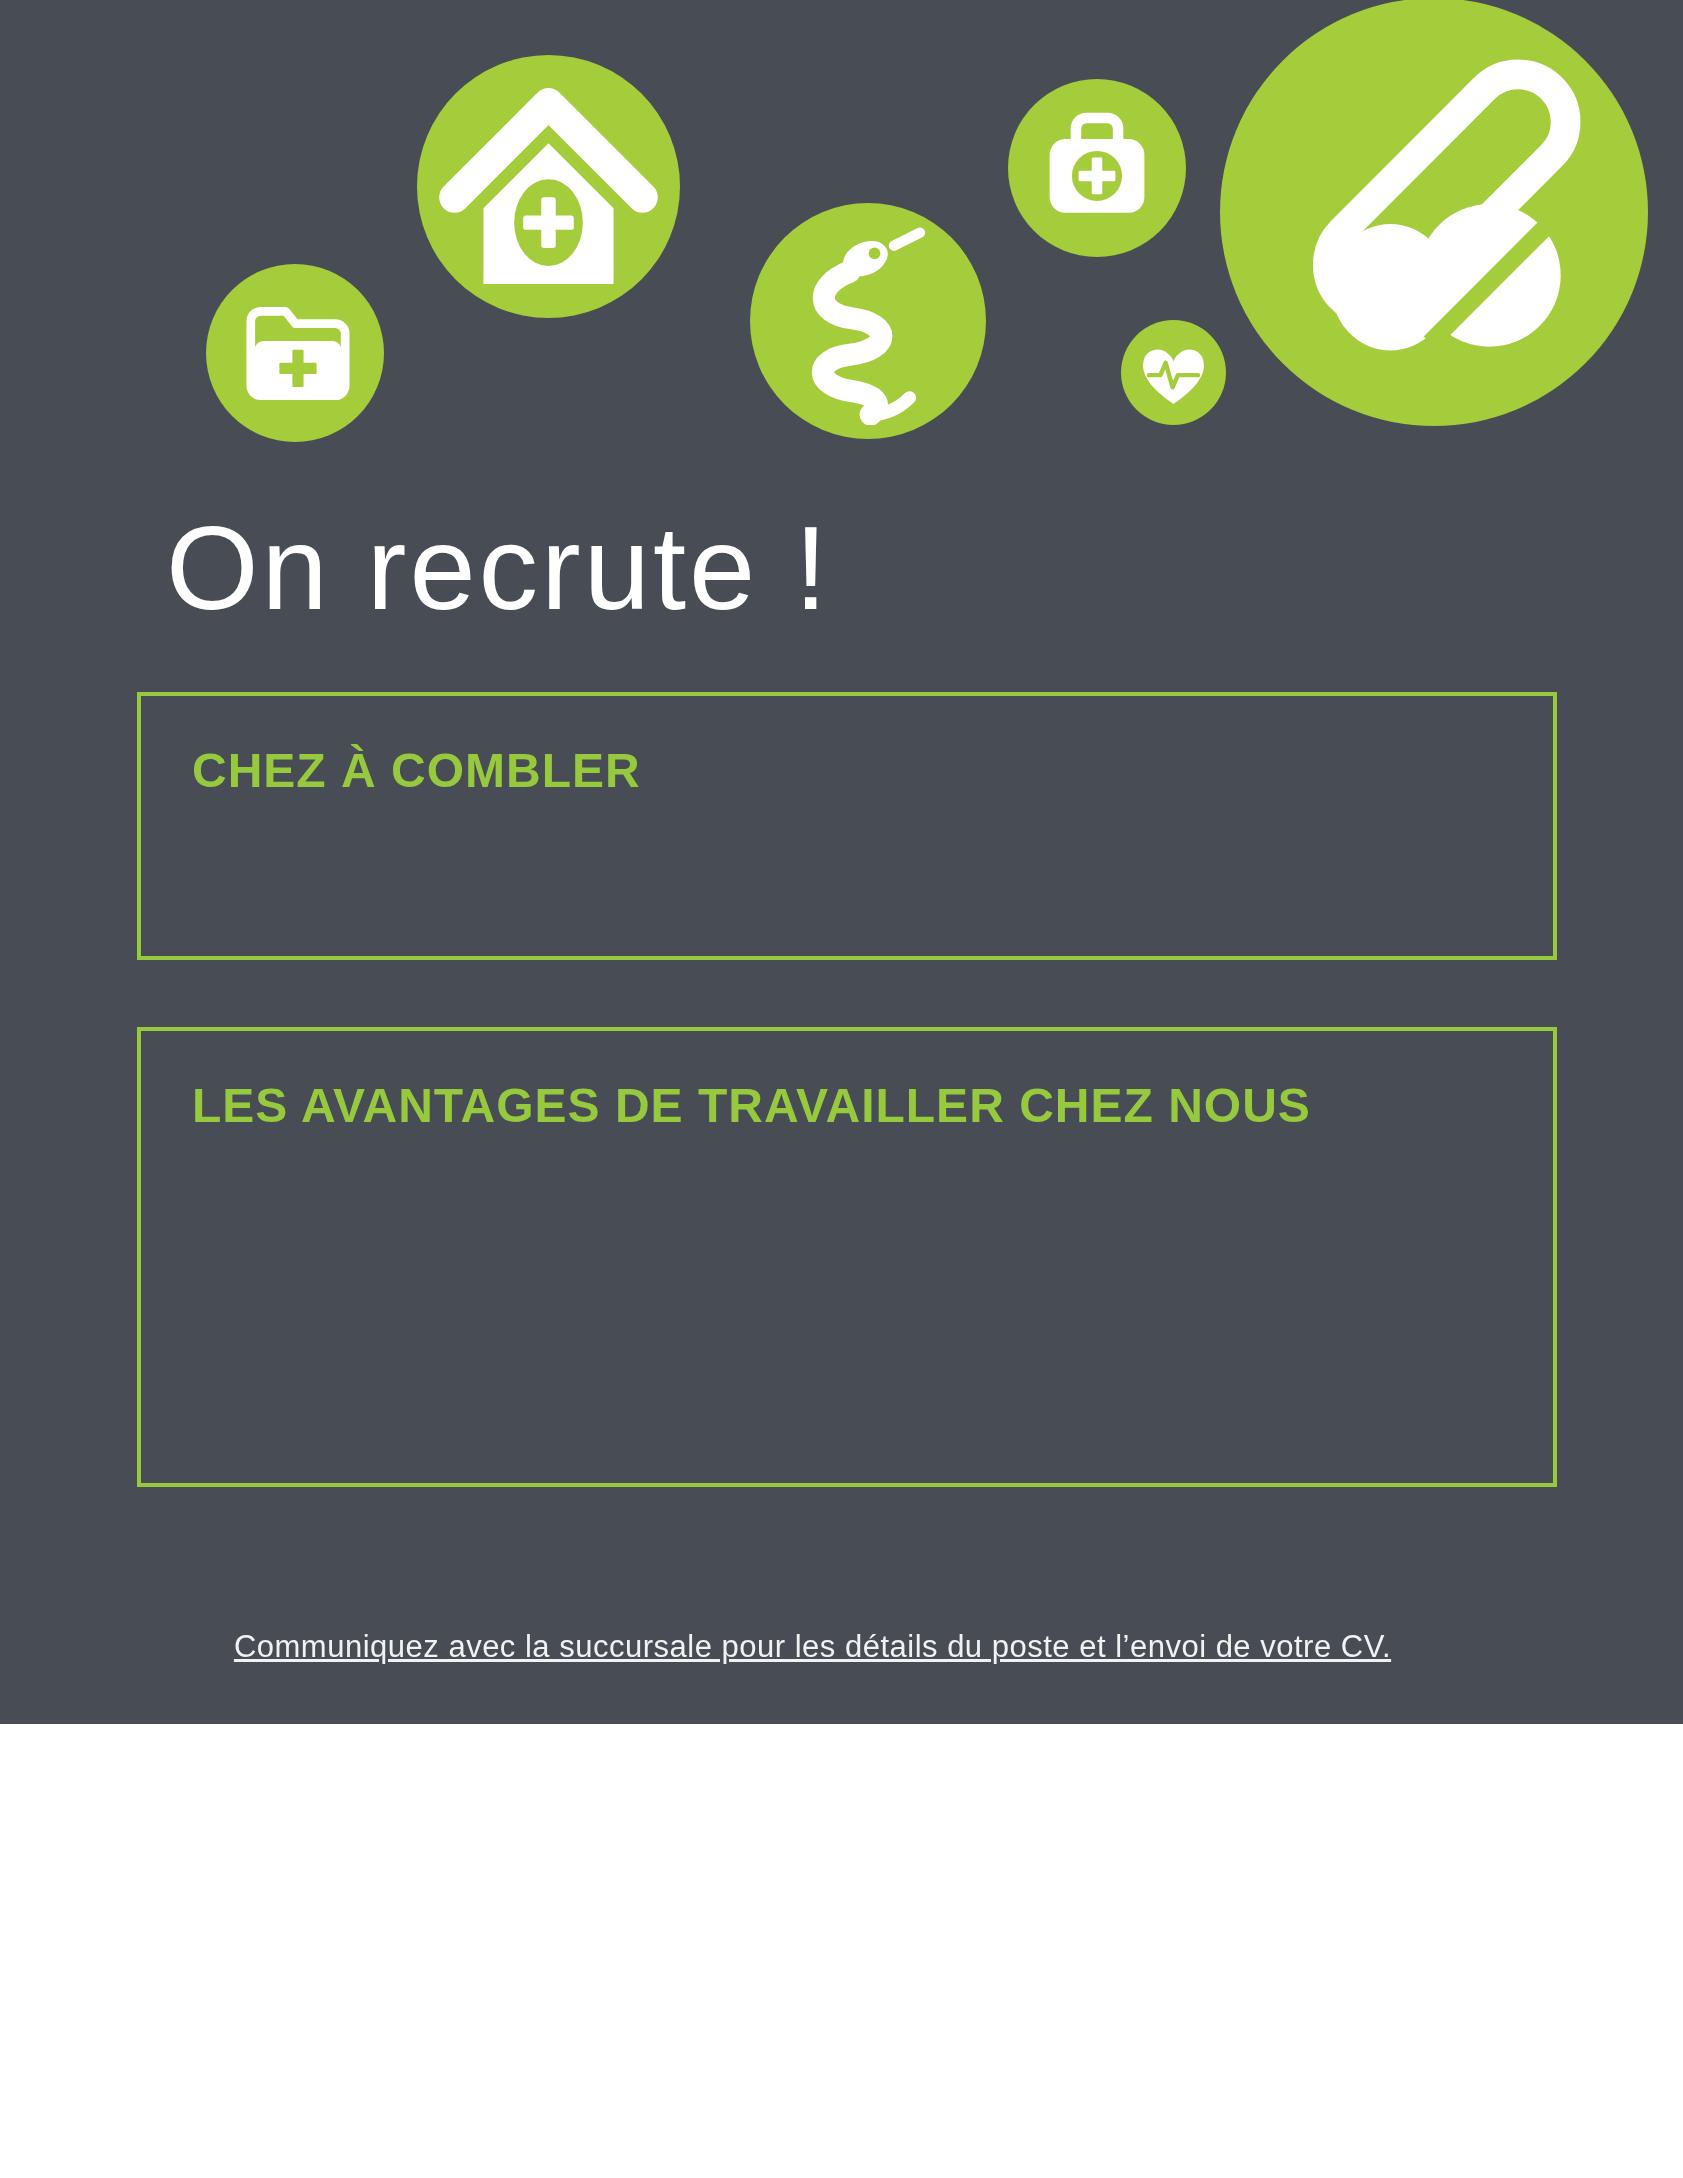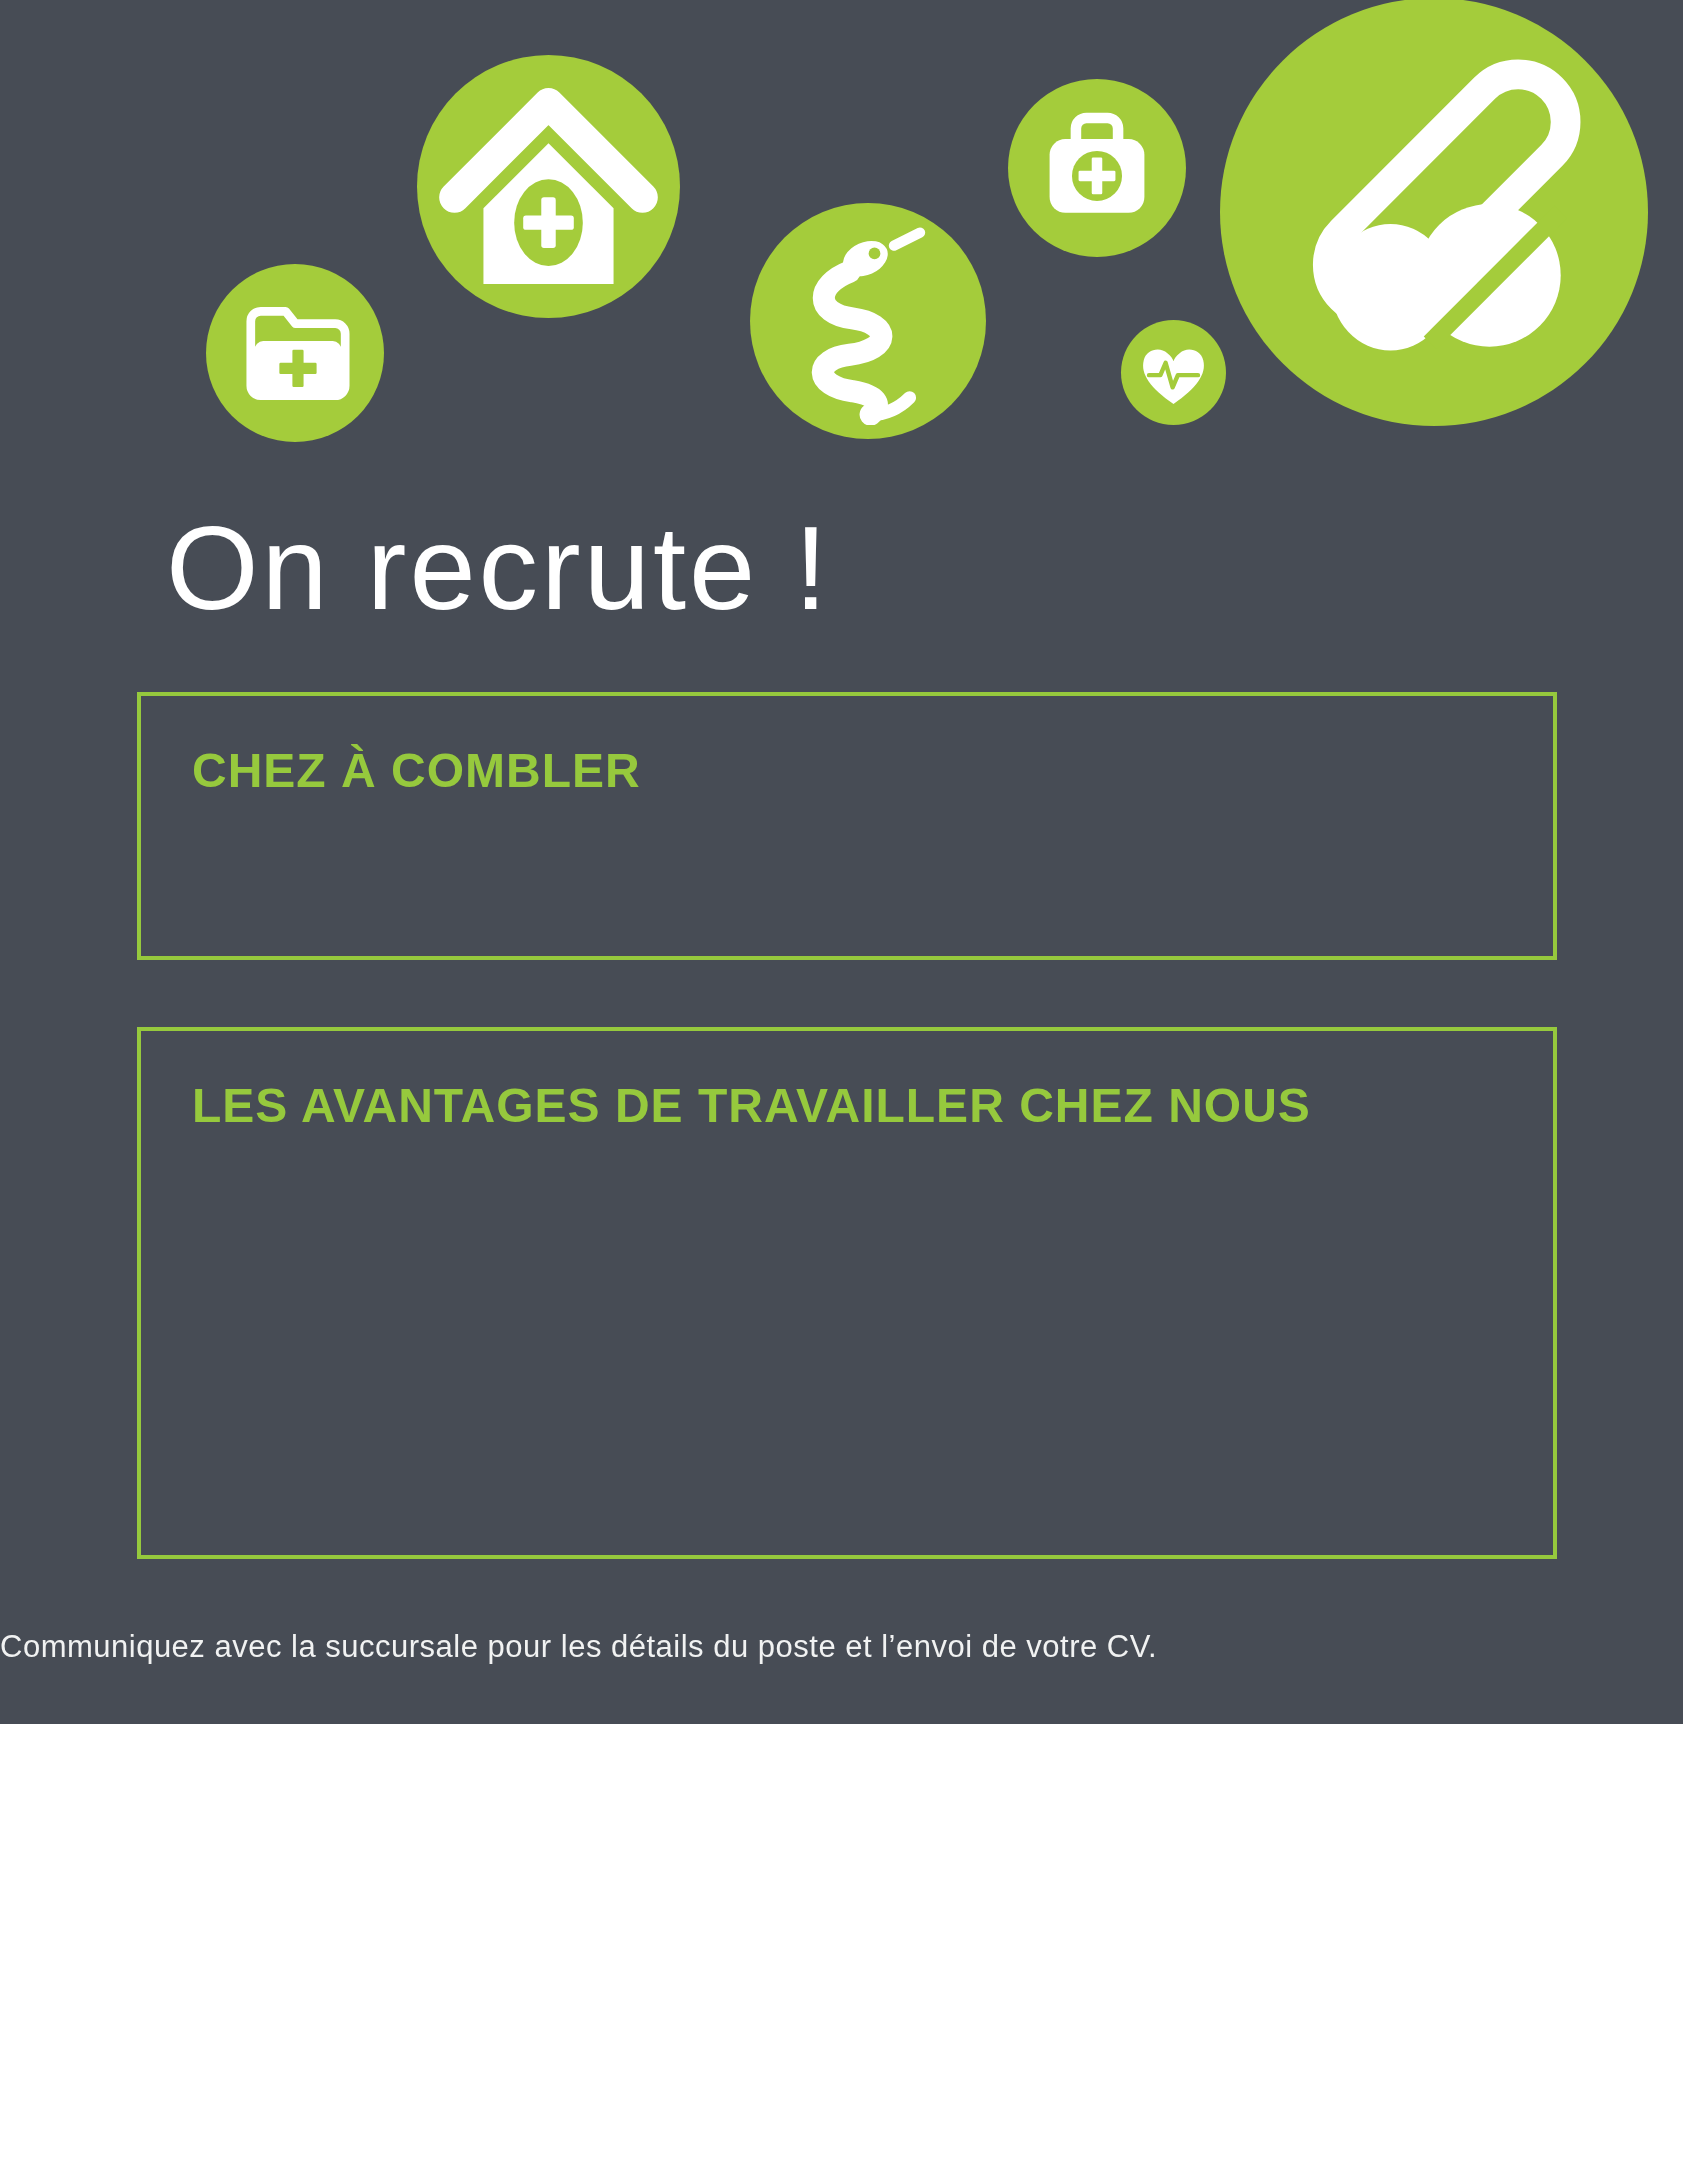--- a/index.html
+++ b/index.html
@@ -31,30 +31,30 @@
   .hero-title {
     position:absolute; left:150px; top:487px; margin:16px;
     color: var(--text-white, #fff);
     font-size:119px; font-weight:400; letter-spacing:3px; line-height:1.1;
   }
   .outline-box {
     position:absolute; left:137px; width:1420px; box-sizing:border-box;
     border:4px solid var(--green-accent, #96C93D);
   }
   .box-1 { top:692px;  height:268px; }
-  .box-2 { top:1027px; height:532px; }
+  .box-2 { top:1027px; height:460px; }
   .box-label {
     margin:47px 0 0 51px;
     color: var(--green-accent, #96C93D);
     font-size:48px; font-weight:bold; letter-spacing:1px;
   }
   .contact-note {
     position:absolute; left:0; top:1629px; width:1625px; margin:0;
-    color: var(--text-soft-white, #F1F2F2);
-    font-size:31px; font-weight:400; letter-spacing:0.5px;
+    text-align:center; color: var(--text-soft-white, #F1F2F2);
+    font-size:31px; font-weight:400; letter-spacing:0.5px;text-decoration:underline;
   }
 </style>
 </head>
 <body>
 
 <div class="poster">
 
   <div class="dark-section">
 
     <div class="circle c-folder">

